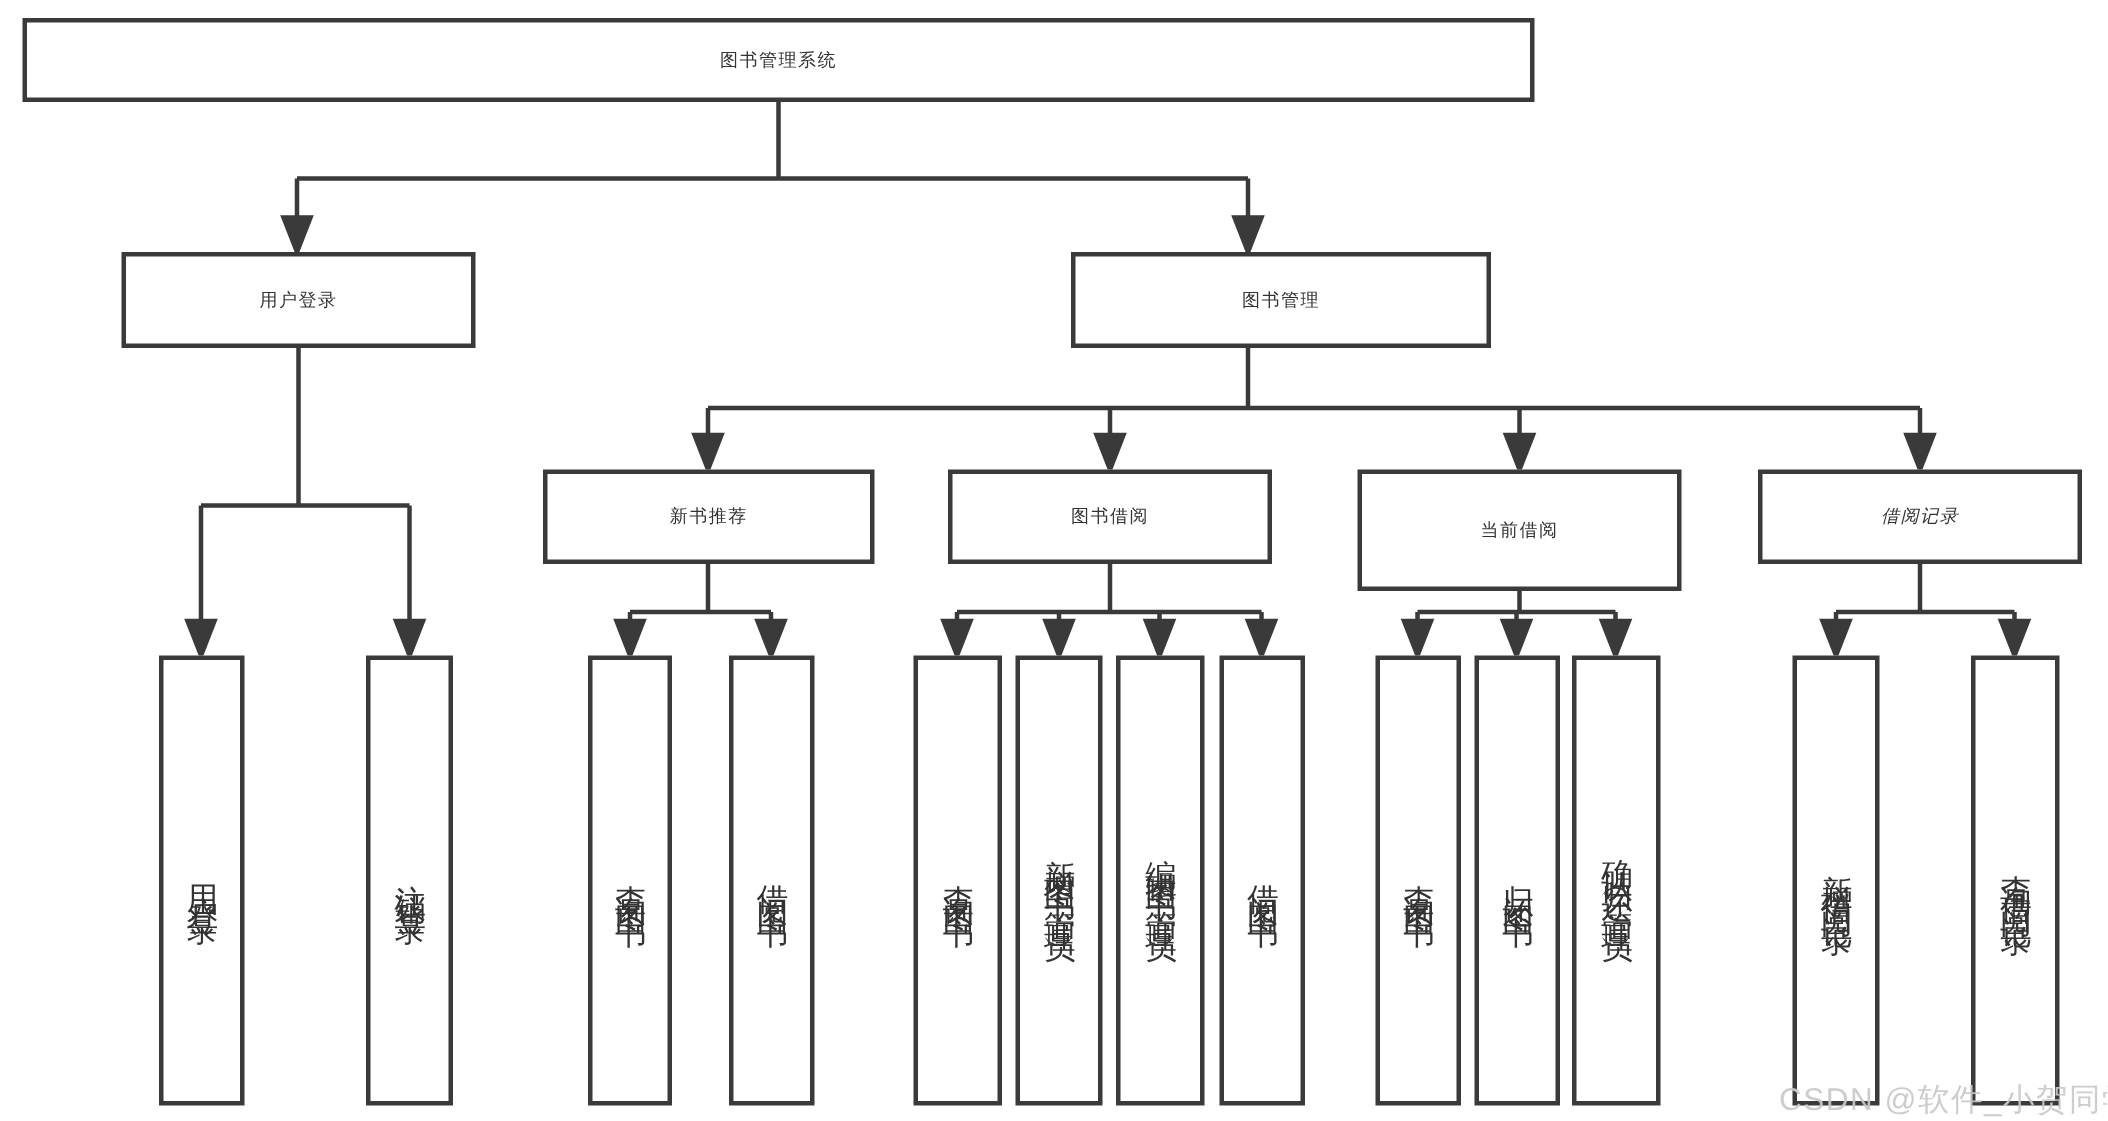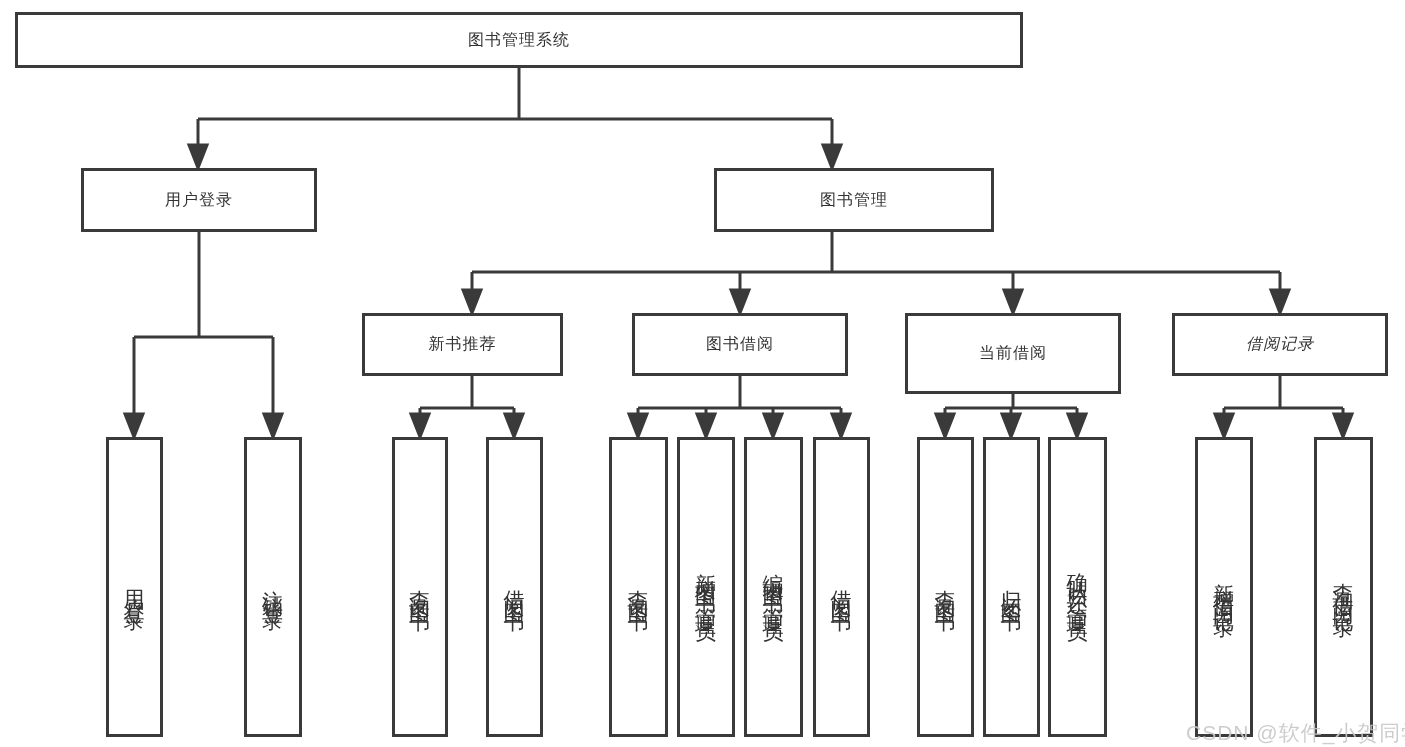--- a/index.html
+++ b/index.html
@@ -6,21 +6,21 @@
   #canvas{
     position:relative;width:1405px;height:747px;background:#ffffff;overflow:hidden;
     font-family:"Liberation Sans","DejaVu Sans",sans-serif;color:#333;
   }
   #wires{position:absolute;left:0;top:0;width:1405px;height:747px;z-index:0;}
   .box{
     position:absolute;background:#fff;border:3px solid #3a3a3a;box-sizing:border-box;
     display:flex;align-items:center;justify-content:center;z-index:1;
     color:#333;
   }
-  .hbox{font-size:16px;letter-spacing:1px;}
+  .hbox{font-size:12px;letter-spacing:1px;}
   .vbox span{
     writing-mode:vertical-rl;text-orientation:mixed;
     font-size:21px;letter-spacing:7px;line-height:1;white-space:nowrap;
   }
   #watermark{
     position:absolute;left:1186px;top:719px;z-index:2;
     font-size:21px;color:rgba(201,201,201,0.92);letter-spacing:1px;white-space:nowrap;
   }
 </style>
 </head>
@@ -110,21 +110,21 @@
     <span>图书管理系统</span>
   </div>
 
   <div class="box hbox" style="left:81px;top:168px;width:236px;height:64px;">
     <span>用户登录</span>
   </div>
   <div class="box hbox" style="left:714px;top:168px;width:280px;height:64px;">
     <span>图书管理</span>
   </div>
 
-  <div class="box hbox" style="left:362px;top:313px;width:201px;height:63px;">
+  <div class="box hbox" style="left:362px;top:313px;width:221px;height:63px;">
     <span>新书推荐</span>
   </div>
   <div class="box hbox" style="left:632px;top:313px;width:216px;height:63px;font-family:Liberation Serif, serif;">
     <span>图书借阅</span>
   </div>
   <div class="box hbox" style="left:905px;top:313px;width:216px;height:81px;">
     <span>当前借阅</span>
   </div>
   <div class="box hbox" style="left:1172px;top:313px;width:216px;height:63px;font-style:italic;">
     <span>借阅记录</span>

